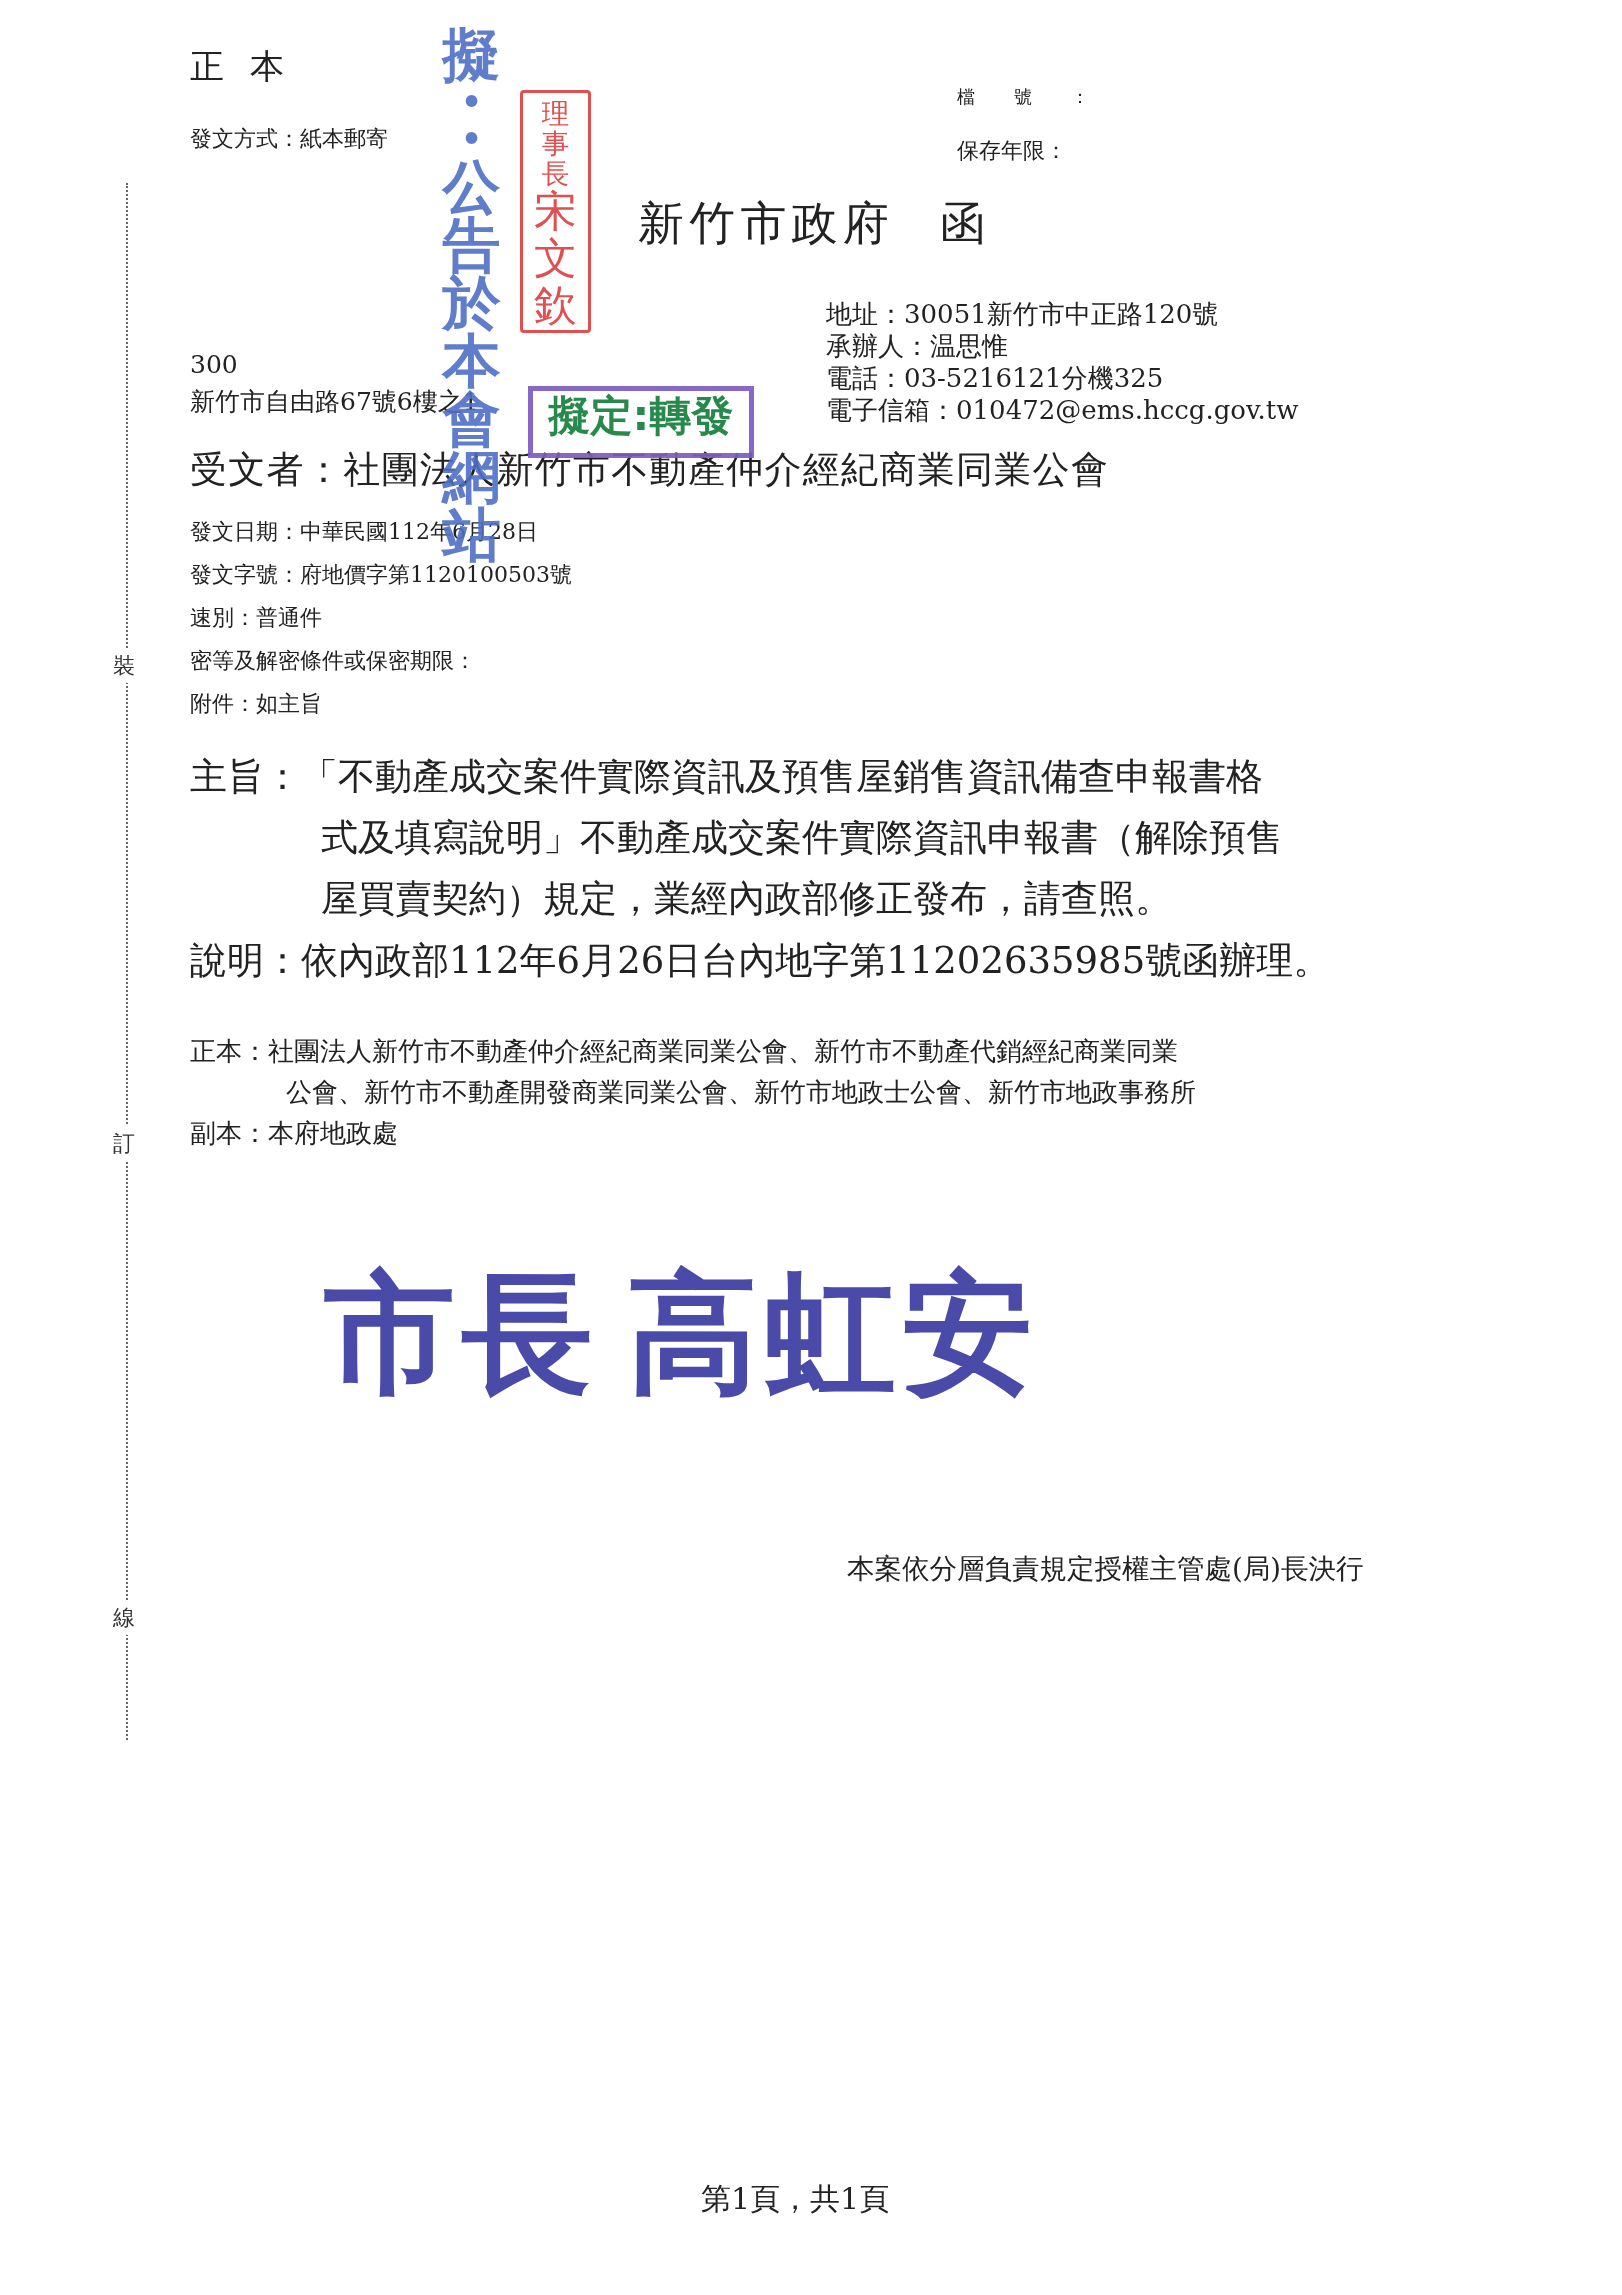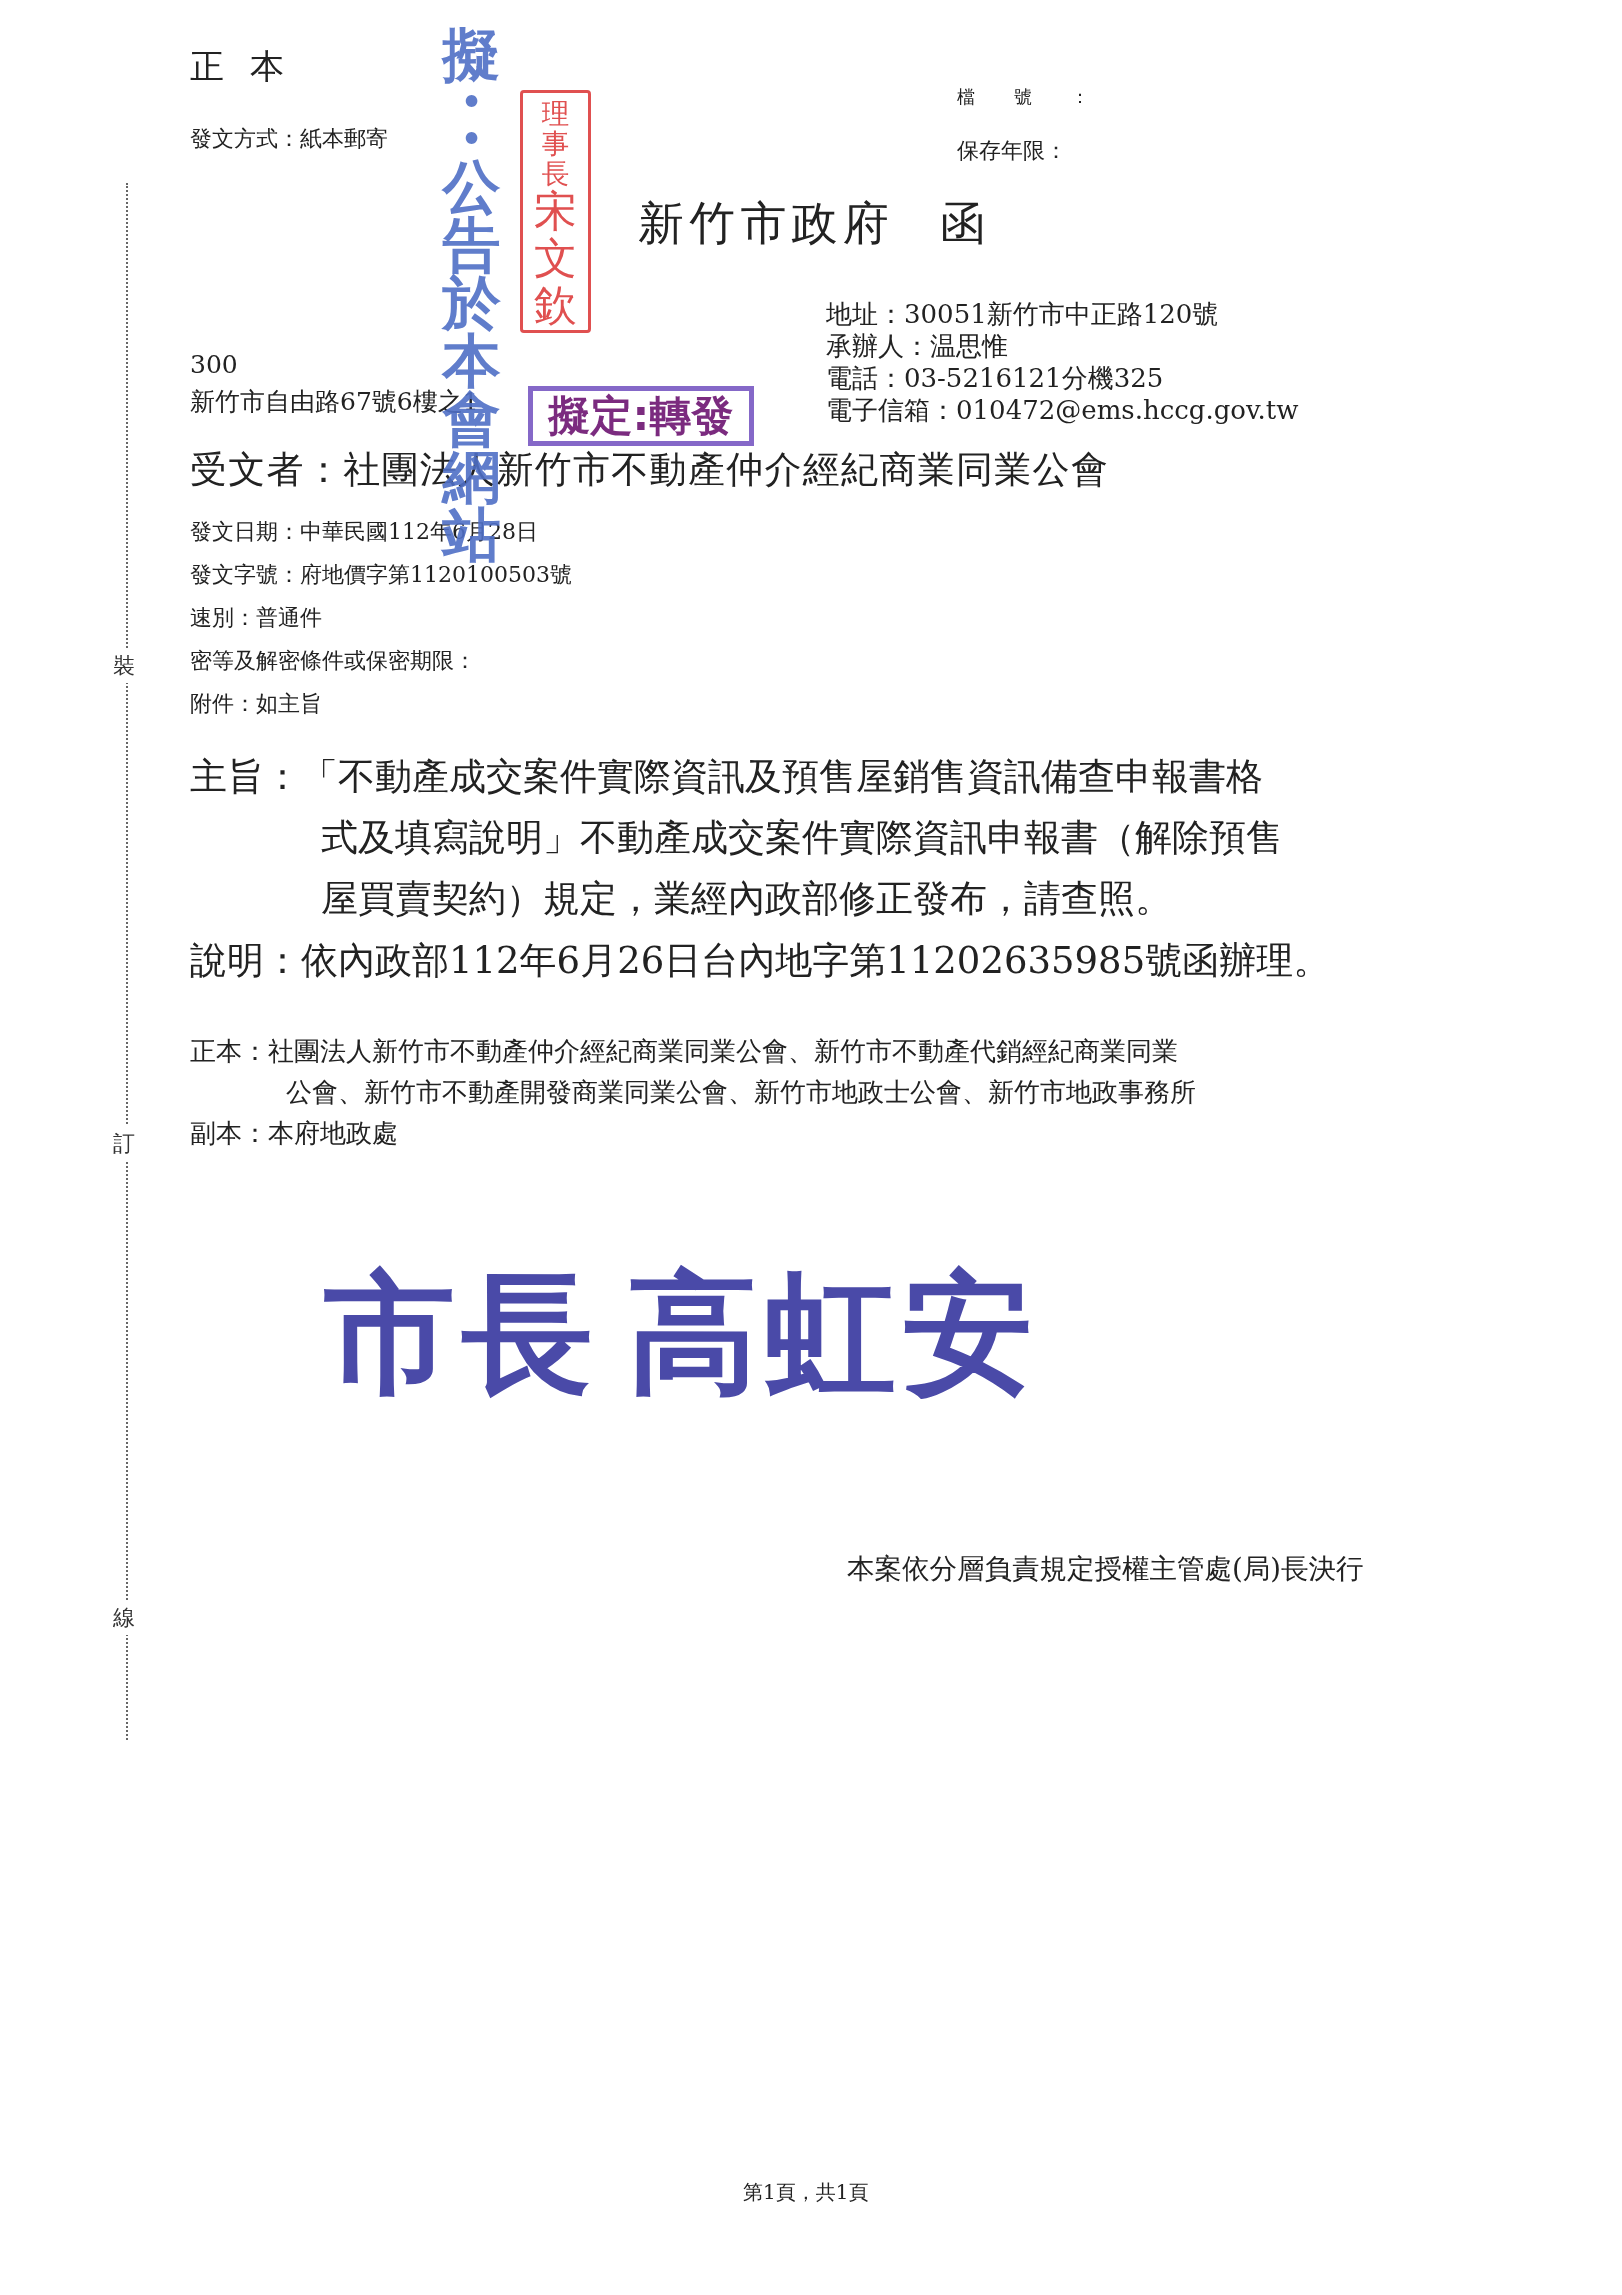--- a/index.html
+++ b/index.html
@@ -28,21 +28,21 @@
     .explain { left: 190px; top: 936px; font-size: 37px; }
     .copies { left: 190px; top: 1031px; font-size: 26px; line-height: 41px; }
     .copies .row { white-space: nowrap; }
     .copies .indent { padding-left: 96px; }
     .signature {
       left: 324px; top: 1247px; font-size: 131px; color: #4a4aa8;
       font-weight: bold; letter-spacing: 6.5px; font-family: "DejaVu Sans", sans-serif;
     }
     .signature .gap { margin-left: 28px; }
     .authority { left: 847px; top: 1551px; font-size: 27.5px; }
-    .page-footer { left: 743px; top: 2179px; font-size: 20px; }
+    .page-footer { left: 701px; top: 2179px; font-size: 30px; }
     .binding-line {
       position: absolute; left: 126px; top: 183px; width: 0; height: 1557px;
       border-left: 2px dotted #666666;
     }
     .binding-char {
       position: absolute; left: 113px; font-size: 22px; background: #ffffff; color: #333;
       padding: 2.6px 0;
     }
     .stamp-vertical {
       position: absolute; left: 442px; top: 26px; width: 59px;
@@ -51,22 +51,22 @@
     }
     .stamp-vertical span { display: block; }
     .stamp-chair {
       position: absolute; left: 520px; top: 90px; width: 71px; height: 243px;
       border: 3.3px solid #e05050; border-radius: 3.9px; color: #e05050;
       text-align: center; box-sizing: border-box; padding-top: 5.2px;
     }
     .stamp-chair .small { font-size: 27.5px; line-height: 30px; display: block; }
     .stamp-chair .big { font-size: 43px; line-height: 47px; display: block; }
     .stamp-forward {
-      position: absolute; left: 528px; top: 386px; width: 226px; height: 60px;
-      border: 5.2px solid #7b5cc4; color: #701a75; box-sizing: border-box;
+      position: absolute; left: 528px; top: 386px; width: 226px; height: 72px;
+      border: 5.2px solid #7b5cc4; color: #15803d; box-sizing: border-box;
       font-size: 42px; line-height: 50px; text-align: center; font-weight: bold;
       font-family: "DejaVu Sans", sans-serif; opacity: 0.92;
     }
   </style>
 </head>
 <body>
 
 <div class="binding-line"></div>
 <span class="binding-char" style="top:648px">裝</span>
 <span class="binding-char" style="top:1126px">訂</span>

